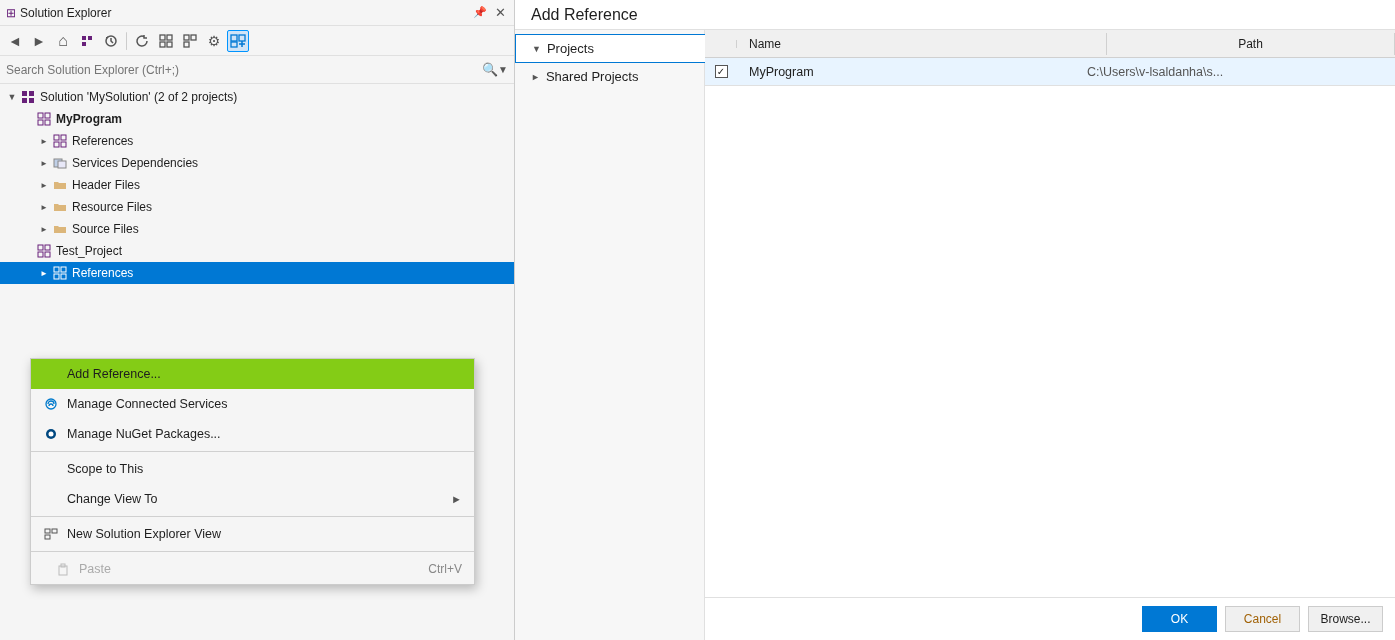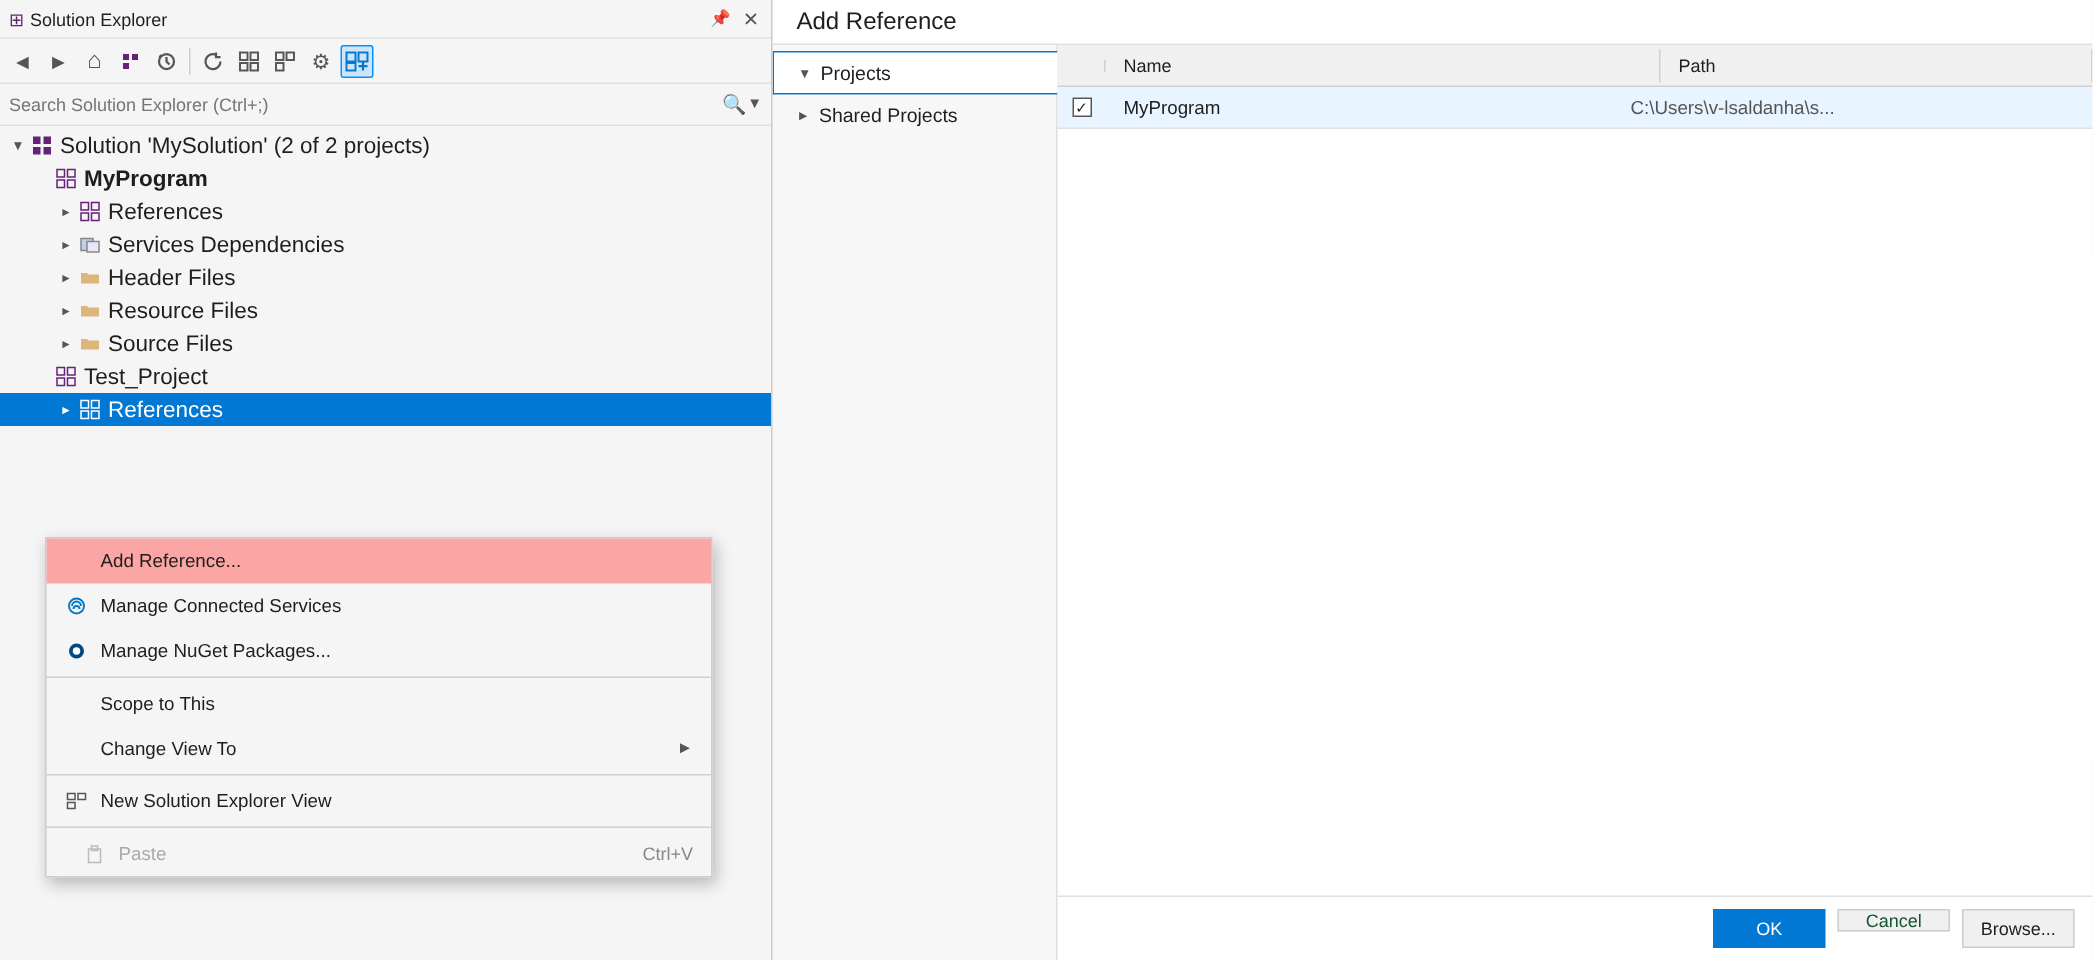--- a/index.html
+++ b/index.html
@@ -133,21 +133,21 @@
       width: 16px;
       height: 16px;
       margin-right: 4px;
       flex-shrink: 0;
       display: flex;
       align-items: center;
       justify-content: center;
       font-size: 11px;
     }
 
-    .tree-label { font-size: 15px; }
+    .tree-label { font-size: 12px; }
 
     
     .indent-0 { padding-left: 4px; }
     .indent-1 { padding-left: 20px; }
     .indent-2 { padding-left: 36px; }
 
     
     .context-menu {
       position: absolute;
       left: 30px;
@@ -161,21 +161,21 @@
 
     .ctx-item {
       display: flex;
       align-items: center;
       padding: 5px 12px;
       cursor: pointer;
       height: 30px;
       gap: 8px;
       color: #1e1e1e;
     }
-    .ctx-item.highlighted { background: #fca5a5; }
+    .ctx-item.highlighted { background: #84cc16; }
     .ctx-item.disabled { color: #aaa; cursor: default; padding-left: 24px; }
 
     .ctx-separator {
       height: 1px;
       background: #d0d0d0;
       margin: 2px 0;
     }
 
     .ctx-icon {
       width: 16px;
@@ -264,21 +264,21 @@
 
     .ar-th {
       padding: 4px 12px;
       font-size: 12px;
       color: #1e1e1e;
       font-weight: 400;
       border-right: 1px solid #d0d0d0;
     }
 
     .ar-th-name { width: 370px; }
-    .ar-th-path { flex: 1; }
+    .ar-th-path { flex: 1; text-align: center; }
 
     .ar-table-row {
       display: flex;
       align-items: center;
       height: 28px;
       background: #e8f4ff;
       border-bottom: 1px solid #e0e0e0;
     }
 
     .ar-td {
@@ -596,18 +596,18 @@
           </div>
           <div class="ar-td ar-td-name">MyProgram</div>
           <div class="ar-td ar-td-path">C:\Users\v-lsaldanha\s...</div>
         </div>
       </div>
 
       <div style="flex:1;"></div>
 
       <div style="display:flex;justify-content:flex-end;padding:8px 12px;gap:8px;border-top:1px solid #e0e0e0;">
         <button style="width:75px;height:26px;background:#0078d4;color:white;border:none;cursor:pointer;font-size:12px;">OK</button>
-        <button style="width:75px;height:15px;background:#f0f0f0;color:#14532d;border:1px solid #ccc;cursor:pointer;font-size:12px;">Cancel</button>
+        <button style="width:75px;height:26px;background:#f0f0f0;color:#a16207;border:1px solid #ccc;cursor:pointer;font-size:12px;">Cancel</button>
         <button style="width:75px;height:26px;background:#f0f0f0;color:#1e1e1e;border:1px solid #ccc;cursor:pointer;font-size:12px;">Browse...</button>
       </div>
     </div>
   </div>
 </div>
 
 </body></html>

